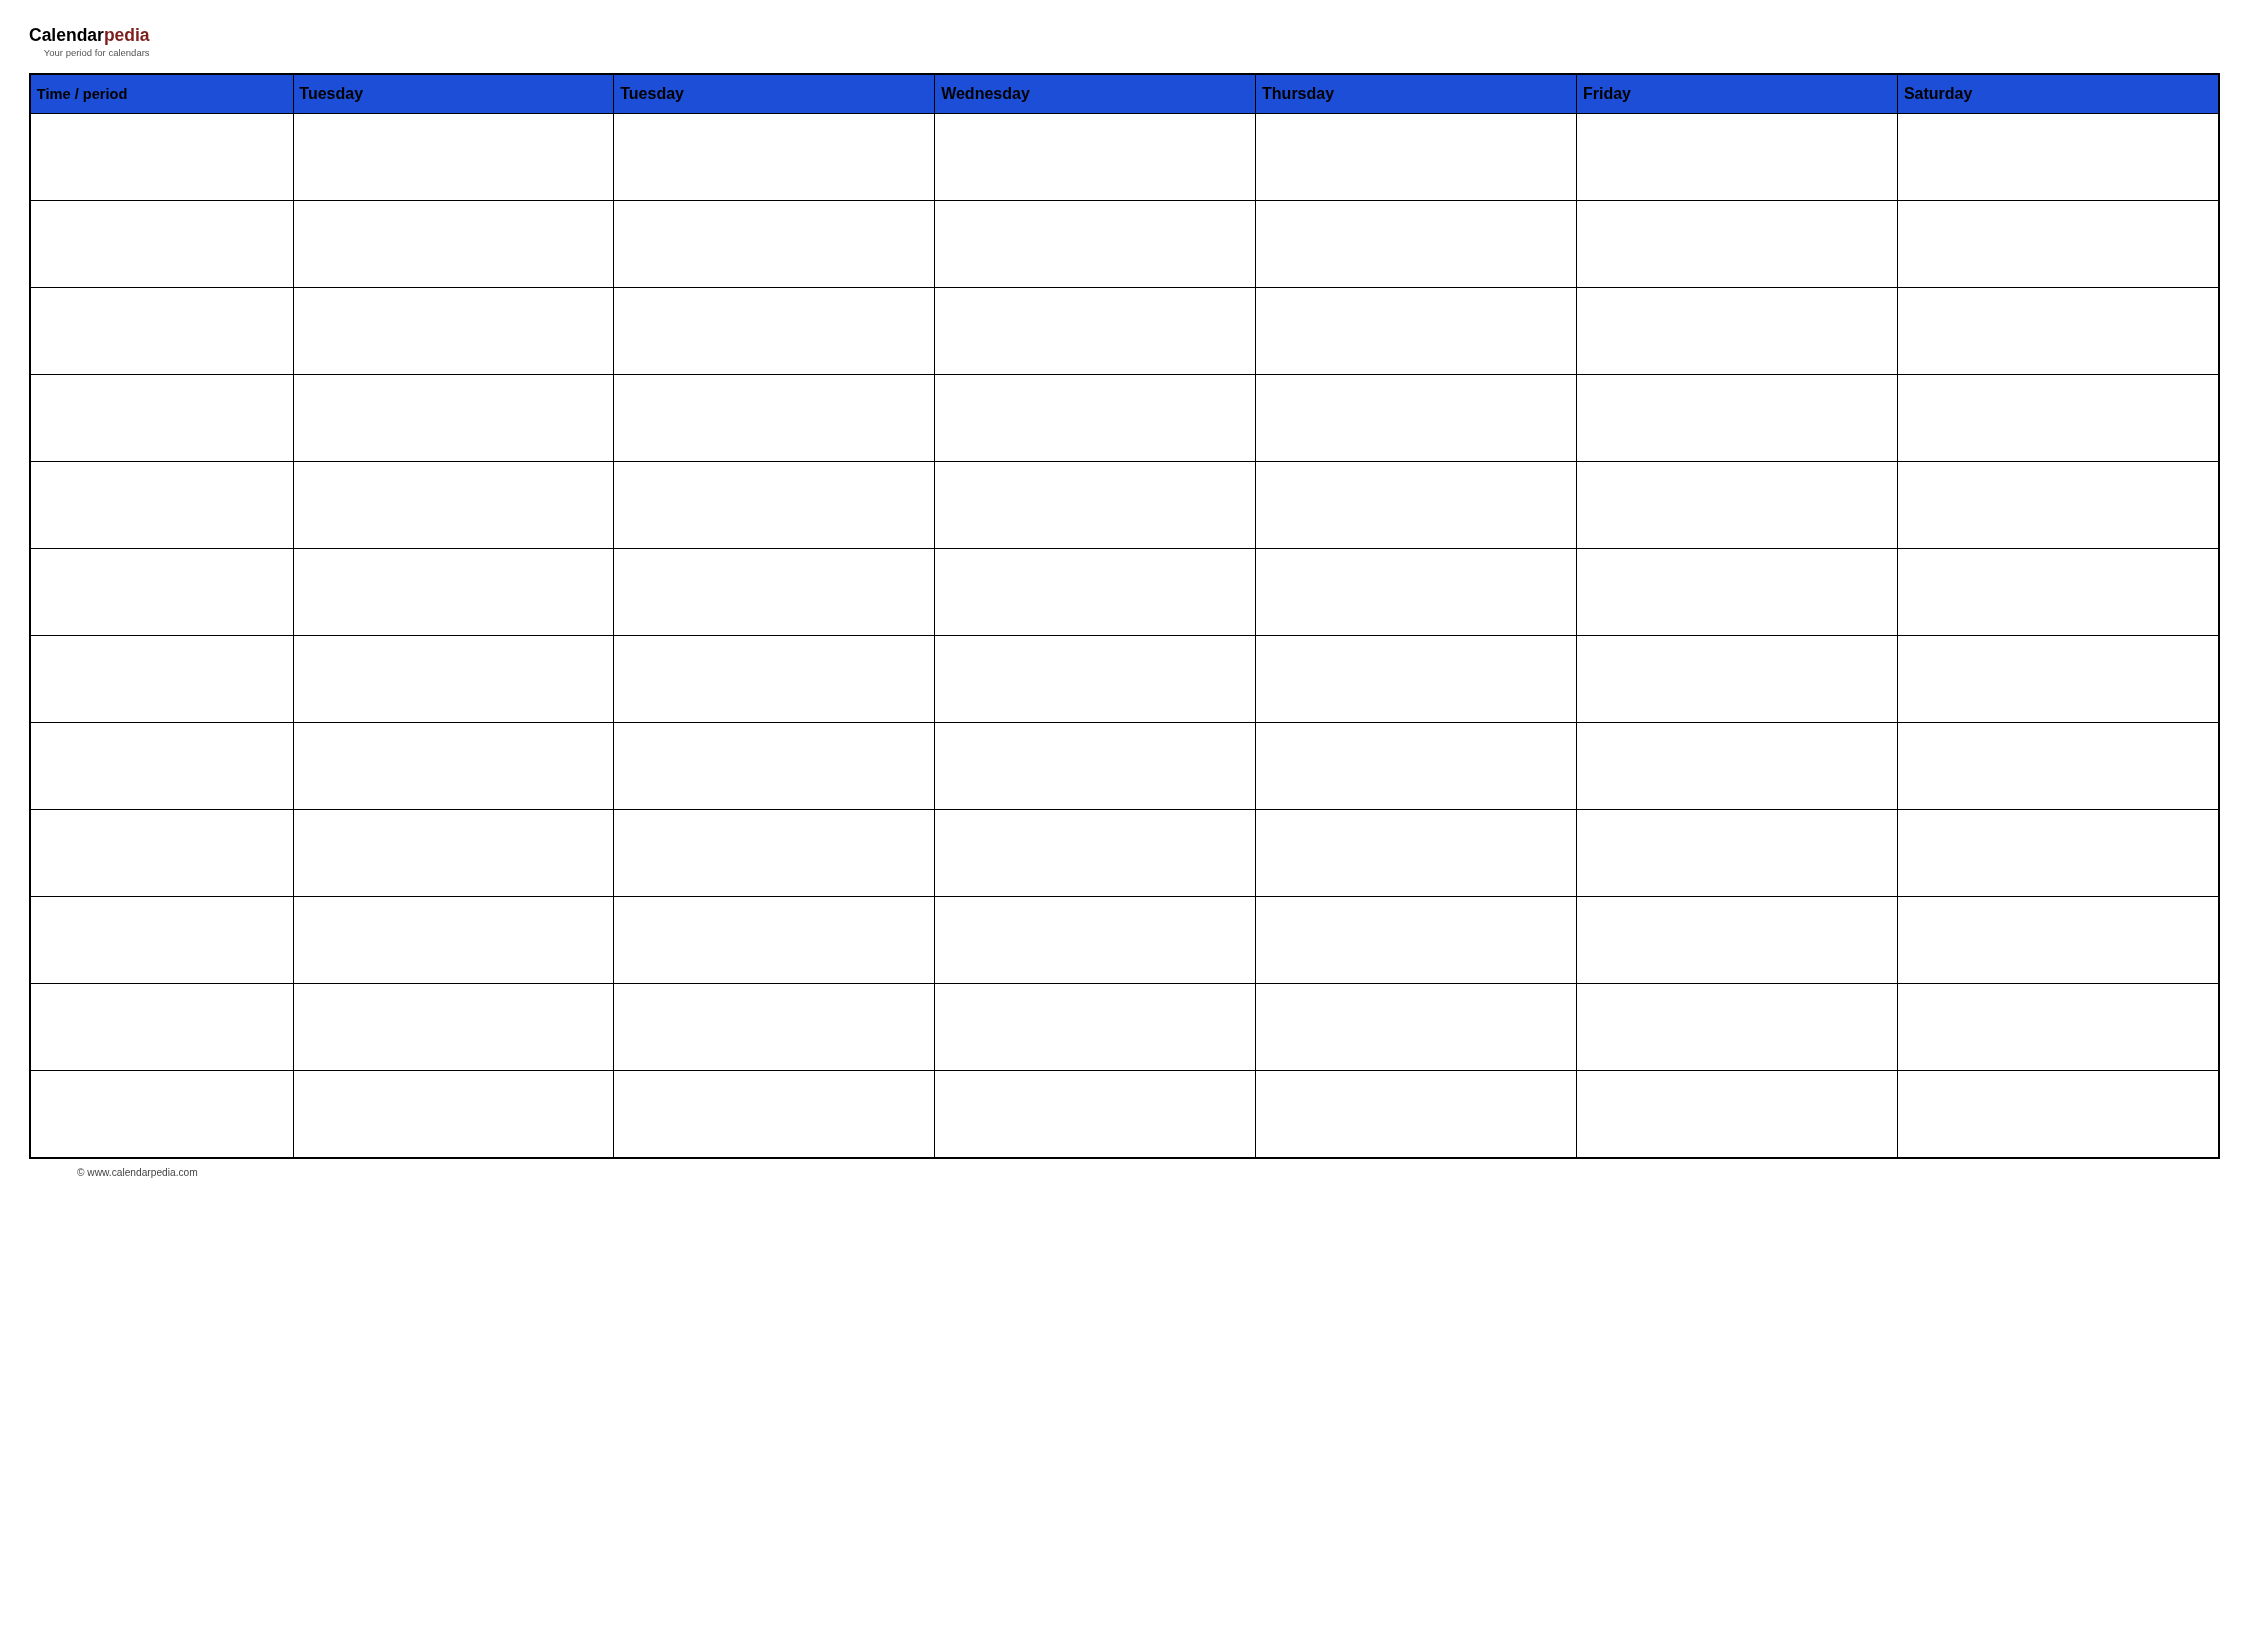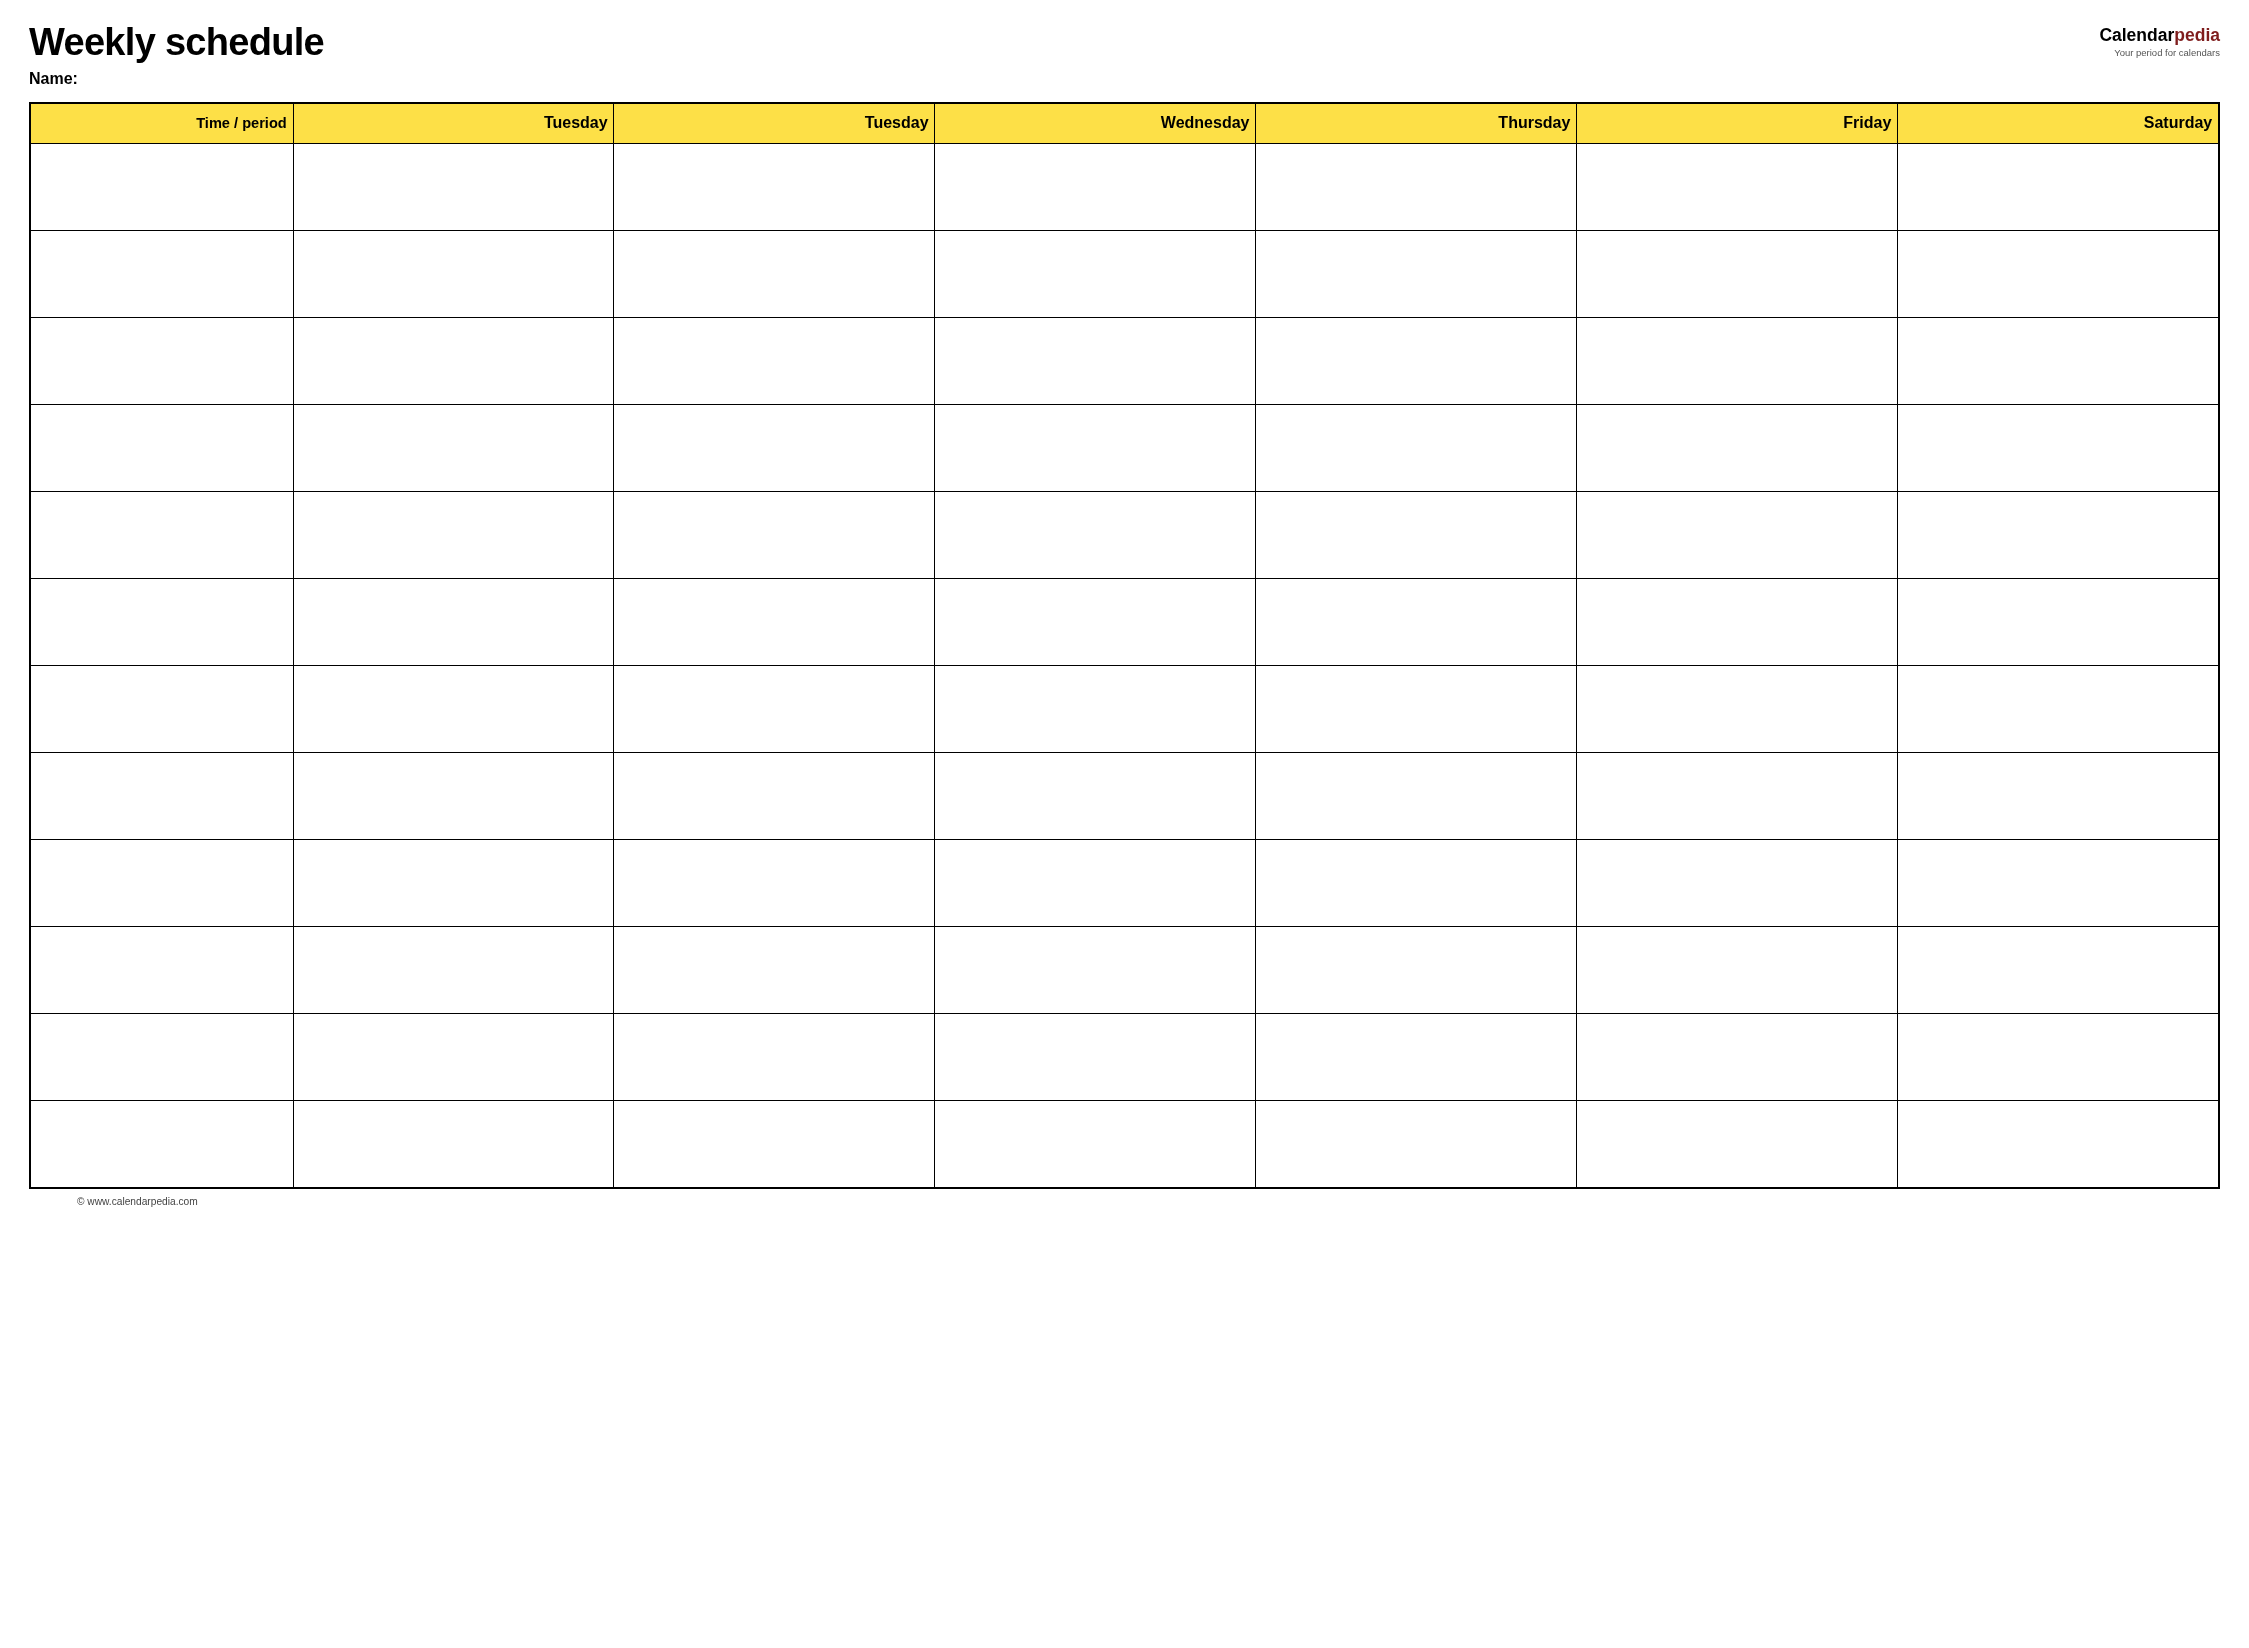--- a/index.html
+++ b/index.html
@@ -81,24 +81,24 @@
 
     table {
       width: 100%;
       border-collapse: collapse;
       table-layout: fixed;
     }
 
     thead tr th {
       border: 1.1px solid #000;
       padding: 10.2px 5.8px;
-      text-align: right;
+      text-align: left;
       font-size: 16px;
       font-weight: bold;
-      background: #fde047;
+      background: #1d4ed8;
       color: #000;
     }
 
     thead tr th:first-child {
       font-size: 14.6px;
       width: 12%;
     }
 
     tbody tr td {
       border: 1.1px solid #000;
@@ -116,24 +116,20 @@
       margin-top: 7.3px;
       font-size: 10.2px;
       color: #444;
       margin-left: 48px;
     }
   </style>
 </head>
 <body>
 
 <div class="page-header">
-  <div class="title-section">
-    <h1 class="main-title">Weekly schedule</h1>
-    <div class="name-label">Name:</div>
-  </div>
   <div class="logo-section">
     <div class="logo-text">
       <span class="logo-bold">Calendar</span><span class="logo-red">pedia</span>
     </div>
     <div class="logo-tagline">Your period for calendars</div>
   </div>
 </div>
 
 <div class="table-wrapper">
   <table>

